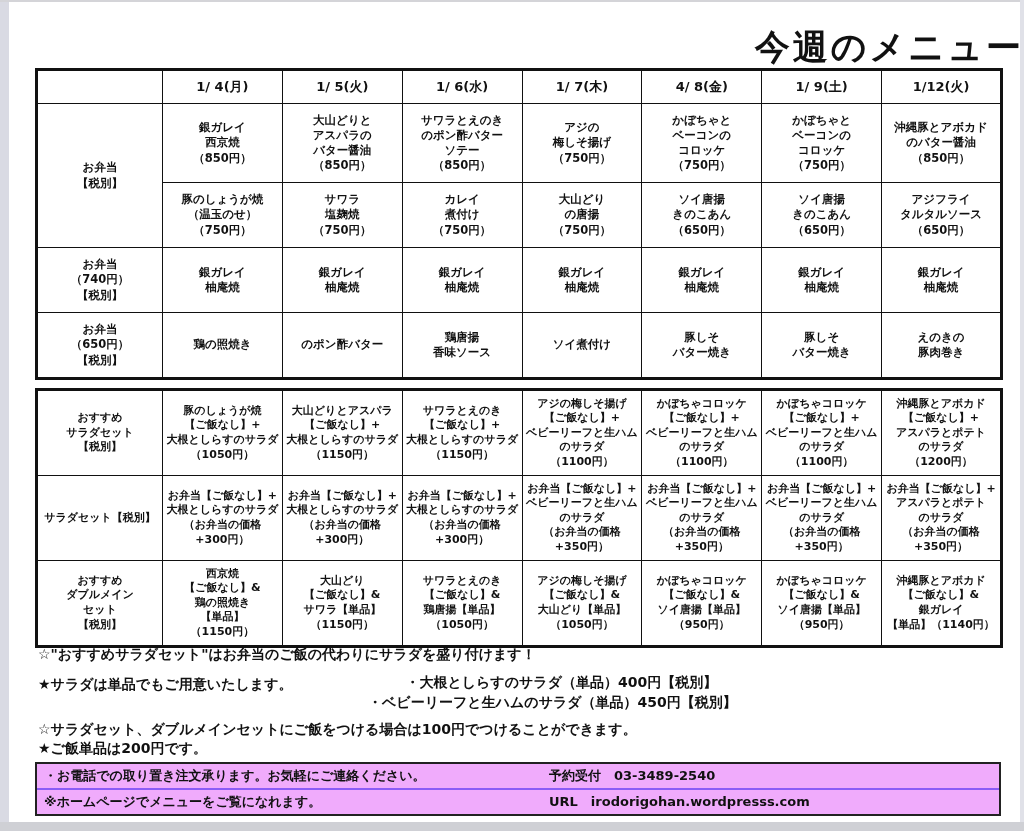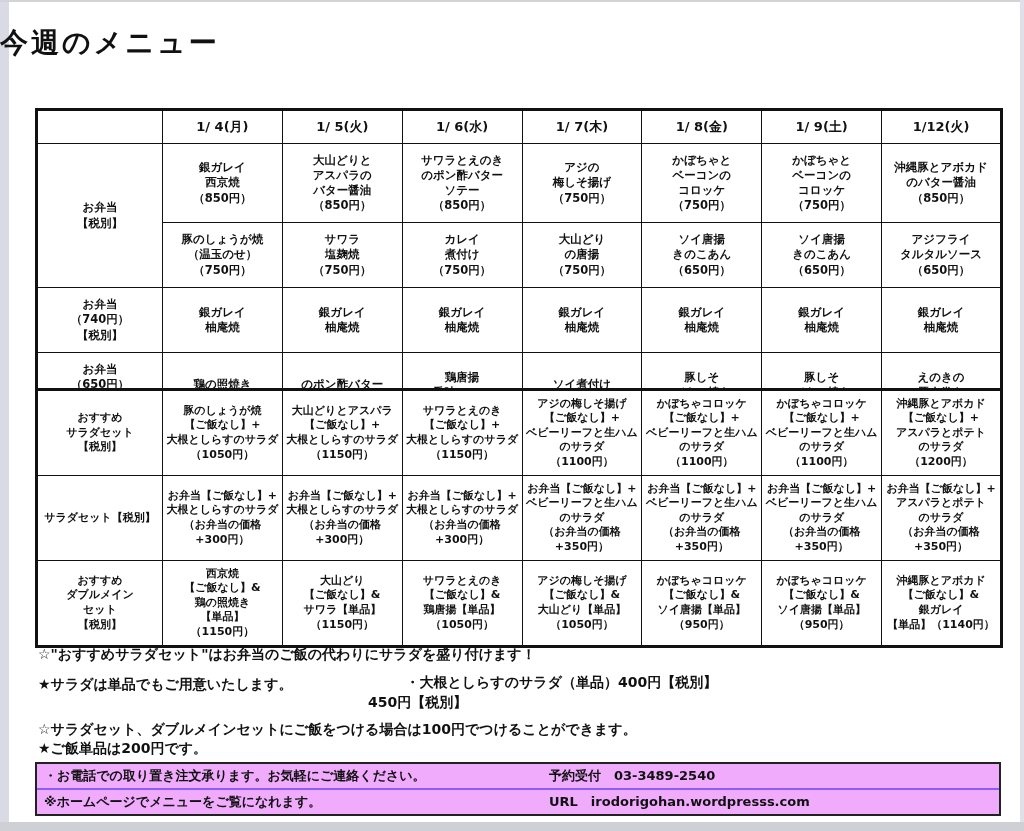--- a/index.html
+++ b/index.html
@@ -8,29 +8,29 @@
     background:#ffffff;color:#111;
     font-family:"DejaVu Sans","Liberation Sans",sans-serif;
   }
   
   .edge-left{position:absolute;left:0;top:0;width:9px;height:831px;background:#d9dae3;}
   .edge-top{position:absolute;left:0;top:0;width:1024px;height:2px;background:#d4d4d8;}
   .edge-right{position:absolute;right:0;top:0;width:4px;height:831px;background:#e0e1e8;}
   .edge-bottom{position:absolute;left:0;top:822px;width:1024px;height:9px;background:#cfd0d5;}
 
   .page-title{
-    position:absolute;top:24px;left:0;width:1024px;text-align:left;
-    font-size:28px;font-weight:bold;letter-spacing:3px;
+    position:absolute;top:24px;left:0;width:1024px;text-align:right;
+    font-size:35px;font-weight:bold;letter-spacing:3px;
   }
 
   table.menu{
     position:absolute;left:35px;border-collapse:collapse;table-layout:fixed;
     border:3px solid #111;background:#fff;
   }
-  #table1{top:68px;width:968px;margin-top:40px;}
+  #table1{top:68px;width:968px;}
   #table2{top:388px;width:968px;}
   table.menu col.label-col{width:126px;}
   table.menu td,table.menu th{
     border:1.5px solid #111;
     text-align:center;vertical-align:middle;
     padding:2px 1px;
     font-weight:bold;
     white-space:pre-line;
     line-height:1.32;
   }
@@ -79,21 +79,21 @@
       <col>
       <col>
     </colgroup>
   <tbody>
       <tr>
     <th></th>
     <th>1/ 4(月)</th>
     <th>1/ 5(火)</th>
     <th>1/ 6(水)</th>
     <th>1/ 7(木)</th>
-    <th>1/ 8(金)</th>
+    <th>4/ 8(金)</th>
     <th>1/ 9(土)</th>
     <th>1/12(火)</th>
   </tr>
   <tr class="row-p1">
     <td class="rowlabel" rowspan="2">お弁当
 【税別】</td>
     <td>銀ガレイ
 西京焼
 （850円）</td>
     <td>大山どりと
@@ -304,20 +304,21 @@
 
 <div class="note" style="left:38px;top:646px;">☆"おすすめサラダセット"はお弁当のご飯の代わりにサラダを盛り付けます！</div>
 <div class="note" style="left:38px;top:676px;">★サラダは単品でもご用意いたします。</div>
 
 <div class="salad-lines">
   <div class="salad-line">
     <span class="sname">・大根としらすのサラダ（単品）</span>
     <span>400円【税別】</span>
   </div>
   <div class="salad-line">
+    <span class="sname">・ベビーリーフと生ハムのサラダ（単品）</span>
     <span>450円【税別】</span>
   </div>
 </div>
 
 <div class="note" style="left:38px;top:721px;">
   <span>☆サラダセット、ダブルメインセットにご飯をつける場合は</span><span class="hl">100円</span><span>でつけることができます。</span>
 </div>
 <div class="note" style="left:38px;top:740px;">★ご飯単品は200円です。</div>
 
 <div class="contact-box">

